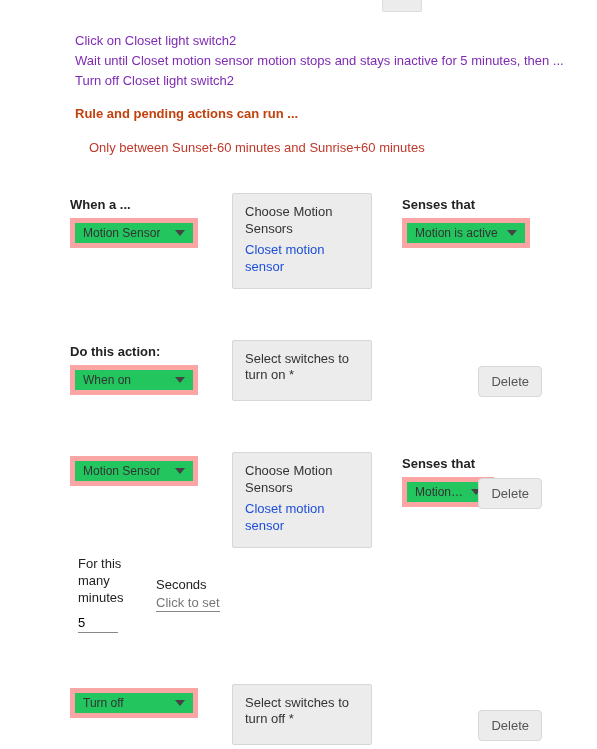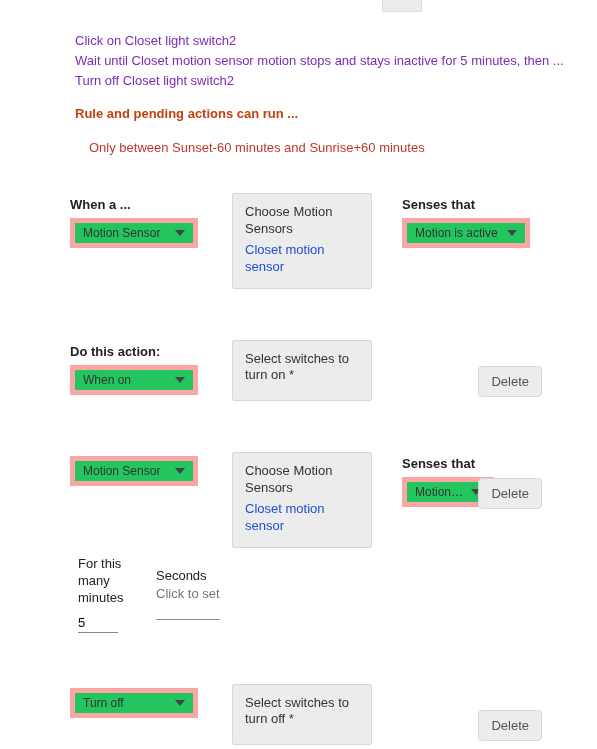--- a/index.html
+++ b/index.html
@@ -141,21 +141,21 @@
     outline: none;
   }
   .sec-col {
     margin-left: 6px;
     font-size: 13px;
   }
   .click-to-set {
     border-bottom: 1px solid #888;
     color: #777;
     font-size: 13px;
-    padding-bottom: 18px;
+    padding-bottom: 1px;
     cursor: pointer;
     display: inline-block;
     margin-top: 3px;
   }
   .top-chip {
     position: absolute;
     top: 0;
     right: 175px;
     width: 40px;
     height: 12px;

